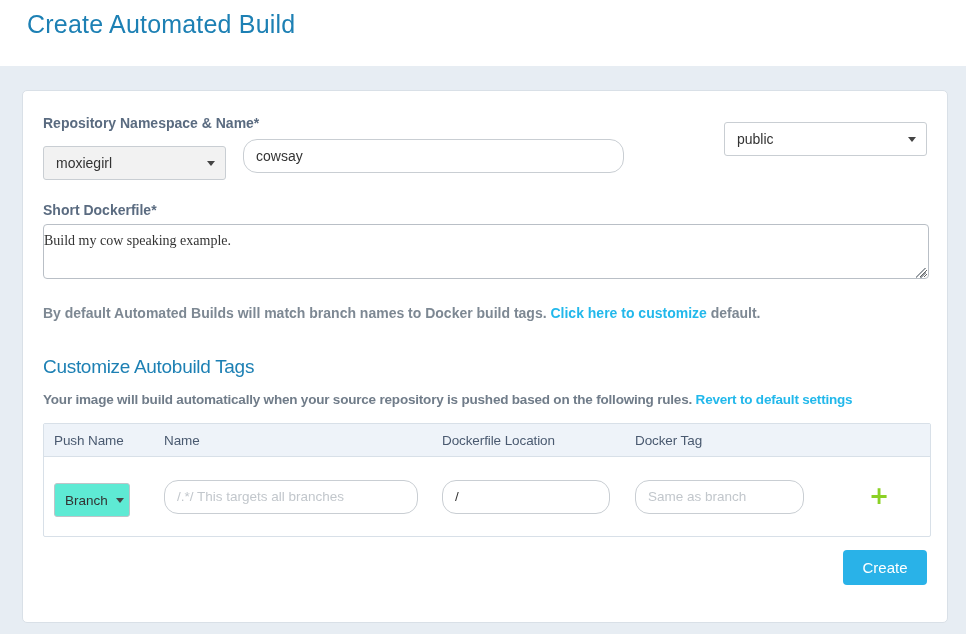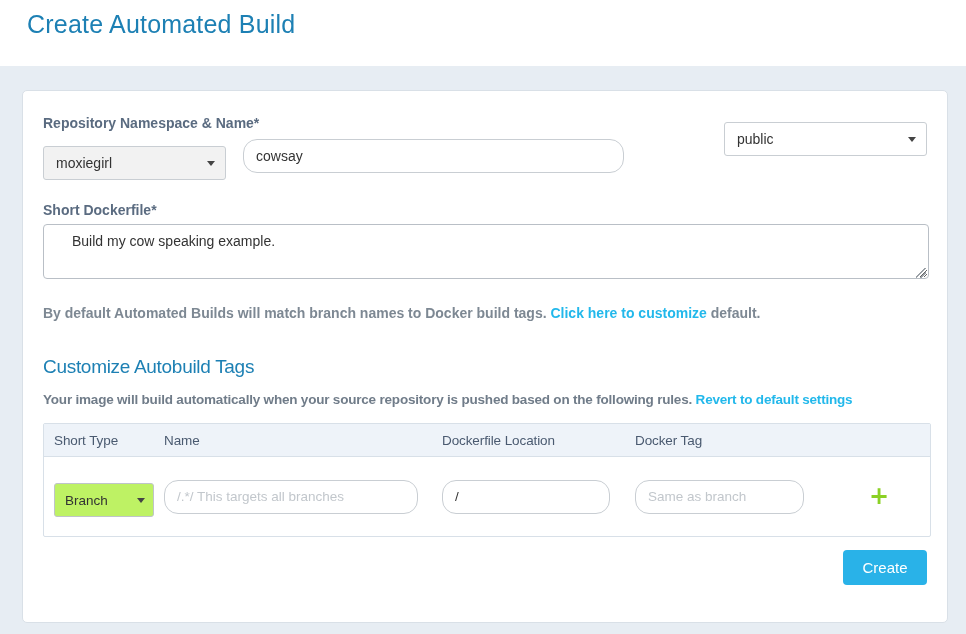--- a/index.html
+++ b/index.html
@@ -91,24 +91,24 @@
   .vis-select { width: 203px; }
 
   .desc-block { margin-top: 22px; }
   .desc-block .field-label { margin-bottom: 6px; }
   .desc-textarea {
     width: 886px;
     height: 55px;
     border: 1px solid #b9bfc6;
     border-radius: 4px;
     resize: vertical;
-    font-family: Liberation Sans, sans-serif;
+    font-family: Liberation Serif, serif;
     font-size: 14px;
     color: #333333;
-    padding: 8px 28px;
+    padding: 8px 0;
     outline: none;
   }
   .textarea-wrap { position: relative; width: 886px; }
   .resize-grip {
     position: absolute; right: 3px; bottom: 5px;
     width: 10px; height: 10px;
     background:
       linear-gradient(135deg,
         transparent 0 45%, #9aa0a6 45% 52%,
         transparent 52% 70%, #9aa0a6 70% 77%,
@@ -162,22 +162,22 @@
     align-items: center;
     padding: 19px 0 19px 10px;
   }
   .col-push { width: 110px; }
   .col-name { width: 278px; }
   .col-dockerfile { width: 193px; }
   .col-tag { width: 212px; }
   .col-add { flex: 1; }
 
   .push-select {
-    width: 100px;
-    background: #bef264;
+    width: 76px;
+    background: #5eead4;
     border-color: #bfc4c9;
     font-size: 13.5px;
     padding: 0 8px 0 10px;
   }
   .rule-input { width: 254px; font-size: 13.5px; }
   .rule-input.dockerfile { width: 168px; }
   .rule-input.tag { width: 169px; }
 
   .add-btn {
     display: inline-block;
@@ -249,21 +249,21 @@
 
     <h2 class="section-heading">Customize Autobuild Tags</h2>
 
     <p class="note2">
       <span>Your image will build automatically when your source repository is pushed based on the following rules.</span>
       <span class="link">Revert to default settings</span>
     </p>
 
     <div class="rules-table">
       <div class="rules-header">
-        <div class="col-push">Short Type</div>
+        <div class="col-push">Push Name</div>
         <div class="col-name">Name</div>
         <div class="col-dockerfile">Dockerfile Location</div>
         <div class="col-tag">Docker Tag</div>
         <div class="col-add"></div>
       </div>
       <div class="rules-body">
         <div class="col-push">
           <div class="select push-select">
             <span>Branch</span>
             <span class="caret"></span>

